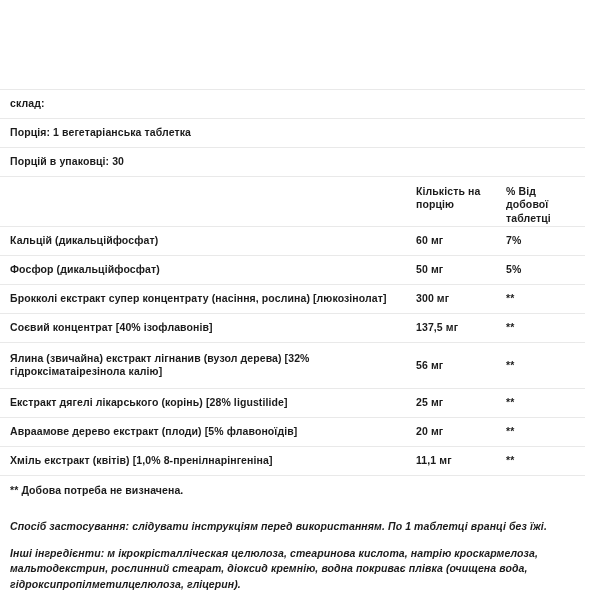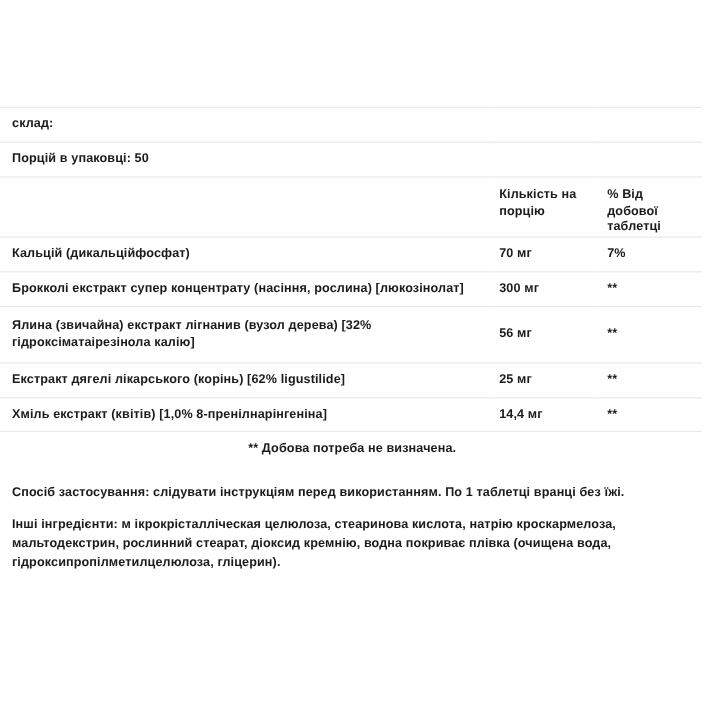--- a/index.html
+++ b/index.html
@@ -79,34 +79,34 @@
   }
 
   tr.tall-row td {
     padding-top: 9px;
     padding-bottom: 9px;
   }
 
   tr.footnote-row td {
     padding-top: 8px;
     padding-bottom: 8px;
-    text-align: center;
   }
 
   .notes {
     padding: 13px 10px 0 10px;
     font-size: 10.5px;
     font-weight: bold;
     line-height: 1.5;
     letter-spacing: 0.1px;
     color: #1b1b1b;
   }
 
   .notes p {
     margin: 0 0 11px 0;
+    font-style: italic;
   }
 
   .notes p:last-child {
     margin-bottom: 0;
   }
 
   .stars {
     white-space: nowrap;
   }
 </style>
@@ -123,64 +123,84 @@
       <col class="c-amount">
       <col class="c-dv">
     </colgroup>
     <tbody>
       <tr class="intro-row">
         <td class="name">склад:</td>
         <td class="amount"></td>
         <td class="dv"></td>
       </tr>
 
-
       <tr class="serving-row">
-        <td class="name">Порцій в упаковці: 50</td>
+        <td class="name">Порція: 1 вегетаріанська таблетка</td>
+        <td class="amount"></td>
+        <td class="dv"></td>
+      </tr>
+
+      <tr class="serving-row">
+        <td class="name">Порцій в упаковці: 30</td>
         <td class="amount"></td>
         <td class="dv"></td>
       </tr>
 
       <tr class="head-row">
         <td class="name"></td>
         <td class="amount">Кількість на порцію</td>
         <td class="dv">% Від добової таблетці</td>
       </tr>
 
       <tr>
         <td class="name">Кальцій (дикальційфосфат)</td>
-        <td class="amount">70 мг</td>
+        <td class="amount">60 мг</td>
         <td class="dv">7%</td>
       </tr>
 
+      <tr>
+        <td class="name">Фосфор (дикальційфосфат)</td>
+        <td class="amount">50 мг</td>
+        <td class="dv">5%</td>
+      </tr>
 
       <tr>
         <td class="name">Брокколі екстракт супер концентрату (насіння, рослина) [люкозінолат]</td>
         <td class="amount">300 мг</td>
         <td class="dv stars">**</td>
       </tr>
 
+      <tr>
+        <td class="name">Соєвий концентрат [40% ізофлавонів]</td>
+        <td class="amount">137,5 мг</td>
+        <td class="dv stars">**</td>
+      </tr>
 
       <tr class="tall-row">
         <td class="name">Ялина (звичайна) екстракт лігнанив (вузол дерева) [32% гідроксіматаірезінола калію]</td>
         <td class="amount">56 мг</td>
         <td class="dv stars">**</td>
       </tr>
 
       <tr>
-        <td class="name">Екстракт дягелі лікарського (корінь) [62% ligustilide]</td>
+        <td class="name">Екстракт дягелі лікарського (корінь) [28% ligustilide]</td>
         <td class="amount">25 мг</td>
         <td class="dv stars">**</td>
       </tr>
 
 
+      <tr>
+        <td class="name">Авраамове дерево екстракт (плоди) [5% флавоноїдів]</td>
+        <td class="amount">20 мг</td>
+        <td class="dv stars">**</td>
+      </tr>
 
       <tr>
         <td class="name">Хміль екстракт (квітів) [1,0% 8-пренілнарінгеніна]</td>
-        <td class="amount">14,4 мг</td>
+        <td class="amount">11,1 мг</td>
         <td class="dv stars">**</td>
       </tr>
 
       <tr class="footnote-row">
         <td class="name" colspan="3">** Добова потреба не визначена.</td>
       </tr>
     </tbody>
   </table>
 
   <div class="notes">

